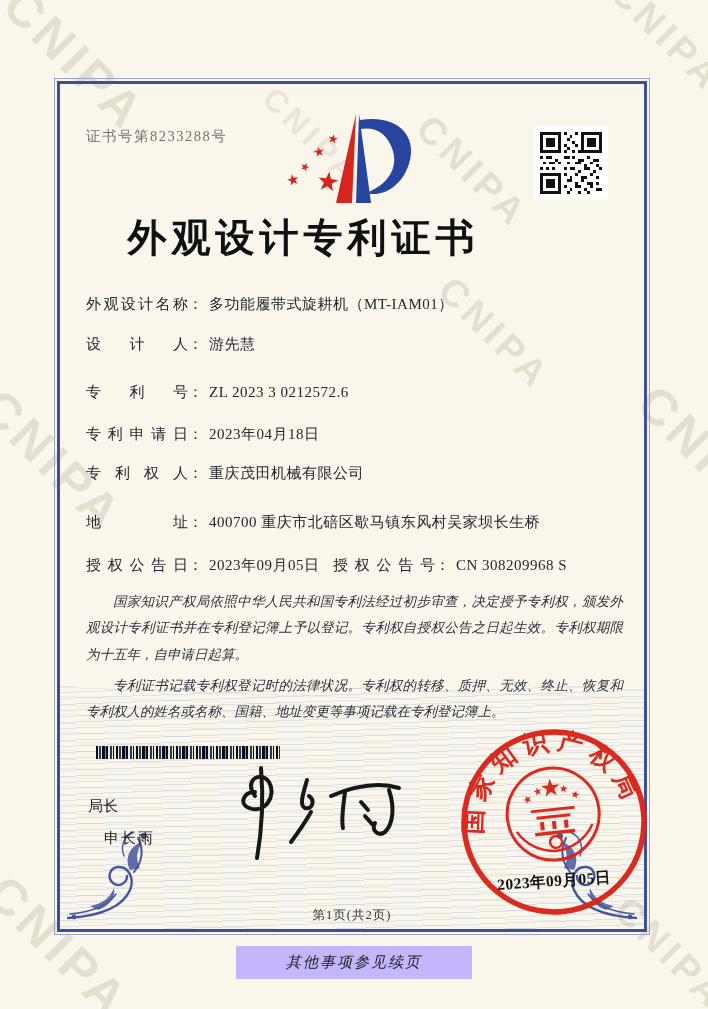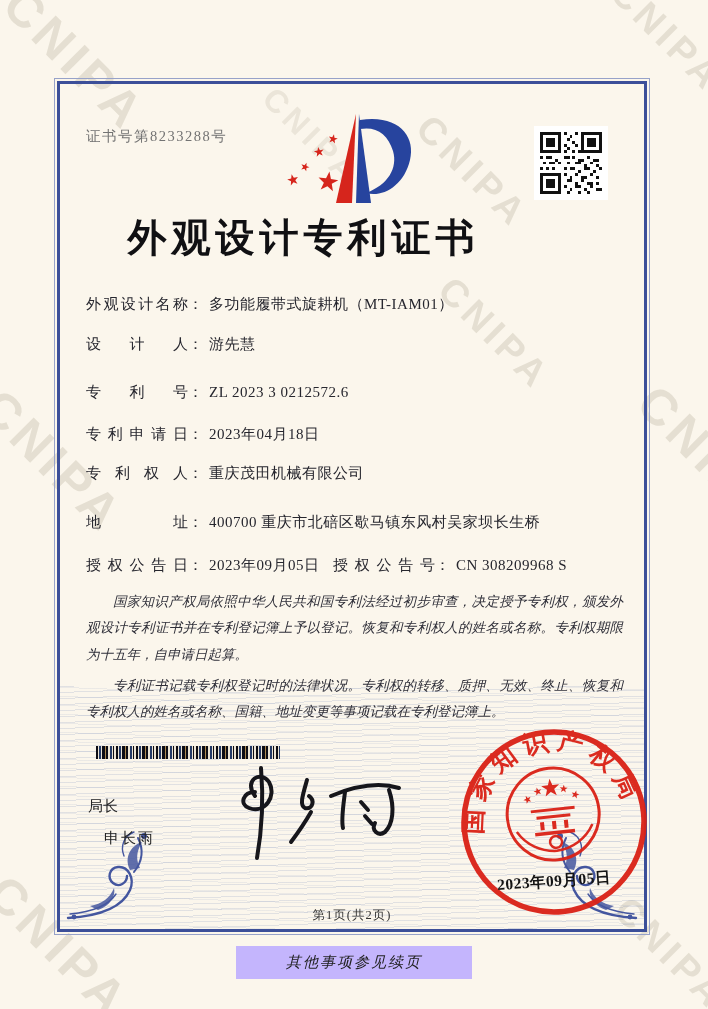--- a/index.html
+++ b/index.html
@@ -238,21 +238,21 @@
   <span class="flabel">地址</span><span class="fcolon">：</span><span class="fvalue">400700 重庆市北碚区歇马镇东风村吴家坝长生桥</span>
 </div>
 <div class="field-row" style="top:554px;">
   <span class="flabel">授权公告日</span><span class="fcolon">：</span><span class="fvalue">2023年09月05日</span>
   <span class="pair2">
     <span class="flabel">授权公告号</span><span class="fcolon">：</span><span class="fvalue">CN 308209968 S</span>
   </span>
 </div>
 
 <div class="paras">
-  <p>国家知识产权局依照中华人民共和国专利法经过初步审查，决定授予专利权，颁发外观设计专利证书并在专利登记簿上予以登记。恢复和专利权人的姓名或名称。专利权期限为十五年，自申请日起算。</p>
+  <p>国家知识产权局依照中华人民共和国专利法经过初步审查，决定授予专利权，颁发外观设计专利证书并在专利登记簿上予以登记。专利权自授权公告之日起生效。专利权期限为十五年，自申请日起算。</p>
   <p>专利证书记载专利权登记时的法律状况。专利权的转移、质押、无效、终止、恢复和专利权人的姓名或名称、国籍、地址变更等事项记载在专利登记簿上。</p>
 </div>
 
 <div class="barcode"></div>
 
 <div class="sig-title">局长</div>
 <div class="sig-name">申长雨</div>
 <svg class="sig-hand" viewBox="0 0 205 105">
   <g fill="none" stroke="#16161b" stroke-width="4" stroke-linecap="round" stroke-linejoin="round">
     <path d="M52,34 C40,18 58,8 66,20 C74,34 62,52 46,46 C36,42 40,30 52,30"></path>

